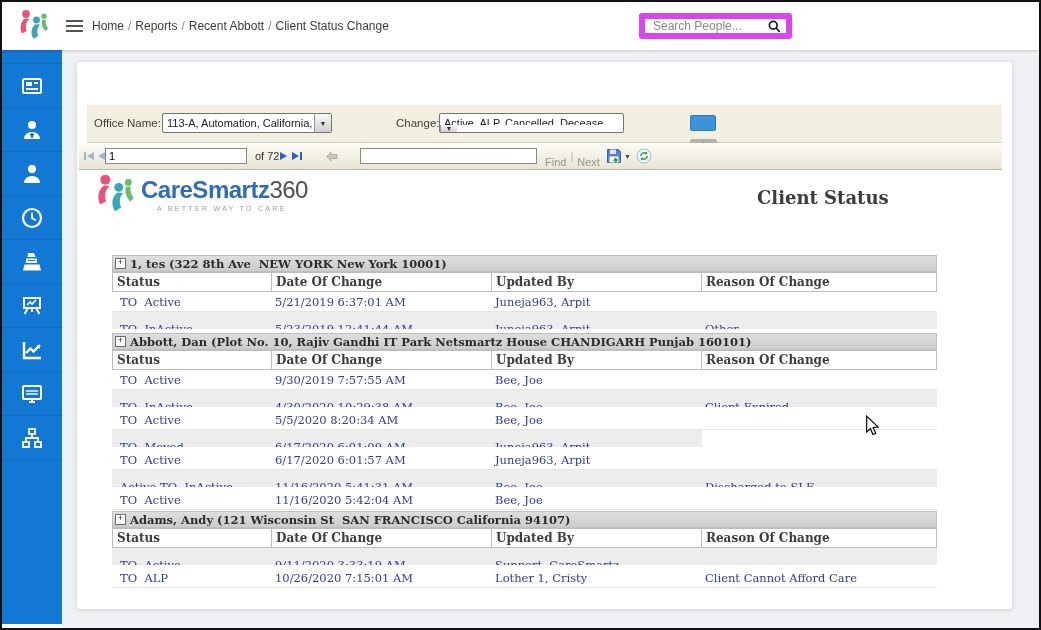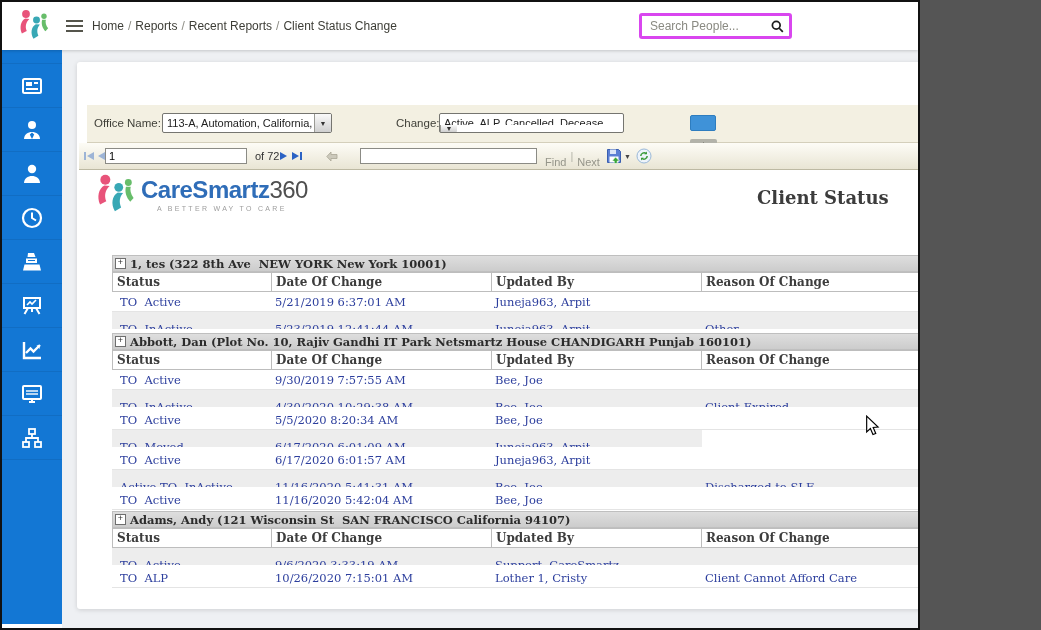--- a/index.html
+++ b/index.html
@@ -1,30 +1,30 @@
 <!DOCTYPE html>
 <html style="--sidebar-blue: #1377d4; --report-link-blue: #2c3e9d; --filter-beige: #f3f0e2; --brand-pink: #e8537a; --brand-teal: #38a8b5; --brand-green: #67bd6a;"><head>
 <meta charset="utf-8">
 <style>
   html,body{margin:0;padding:0;background:#555;}
-  .root{position:relative;width:920px;height:630px;background:#fff;border:2px solid #111;
+  .root{position:relative;width:1041px;height:630px;background:#fff;border:2px solid #111;
         box-sizing:border-box;overflow:hidden;font-family:"Liberation Sans",sans-serif;}
 
   
   .topbar{position:absolute;left:0;top:0;width:100%;height:48px;background:#fff;
           box-shadow:0 1px 3px rgba(0,0,0,.18);z-index:5;}
   .logo-box{position:absolute;left:0;top:0;width:60px;height:48px;background:#fff;
             display:flex;align-items:center;justify-content:center;}
   .hamburger{position:absolute;left:64px;top:18px;width:17px;height:12px;cursor:pointer;}
   .hamburger span{display:block;height:2px;background:#55554c;margin-bottom:3px;}
   .breadcrumb{position:absolute;left:90px;top:0;height:48px;display:flex;align-items:center;
               font-size:12px;color:#3d3d36;}
   .bc-sep{color:#8c8c84;margin:0 4px;}
   .bc-item{cursor:pointer;}
-  .search-wrap{position:absolute;left:637px;top:11px;width:153px;height:26px;border:3px solid #d946ef;
+  .search-wrap{position:absolute;left:637px;top:11px;width:153px;height:26px;border:6px solid #d946ef;
                border-radius:3px;background:#fff;display:flex;align-items:center;box-sizing:border-box;}
   .search-wrap input{border:0;outline:0;flex:1;font-size:12px;padding:0 0 0 8px;color:#444;
                      font-family:"Liberation Sans",sans-serif;background:transparent;min-width:0;}
   .search-wrap input::placeholder{color:#8a8a82;}
   .search-icon{width:24px;display:flex;align-items:center;justify-content:center;cursor:pointer;}
 
   
   .sidebar{position:absolute;left:0;top:48px;width:60px;height:574px;background:var(--sidebar-blue,#1377d4);
            padding-top:13px;box-sizing:border-box;}
   .nav-item{height:43px;display:flex;align-items:center;justify-content:center;cursor:pointer;
@@ -132,21 +132,21 @@
     <div class="hamburger">
         <span></span>
         <span></span>
         <span></span>
       </div>
     <div class="breadcrumb">
         <span class="bc-item">Home</span>
         <span class="bc-sep">/</span>
         <span class="bc-item">Reports</span>
         <span class="bc-sep">/</span>
-        <span class="bc-item">Recent Reports</span>
+        <span class="bc-item">Recent Abbott</span>
         <span class="bc-sep">/</span>
         <span class="bc-item">Client Status Change</span>
       </div>
     <div class="search-wrap">
       <input type="text" placeholder="Search People..." style="">
       <span class="search-icon">
         <svg width="15" height="15" viewBox="0 0 24 24">
             <circle cx="10" cy="10" r="6.2" stroke="#1c1c1c" stroke-width="2.8" fill="none"></circle>
             <line x1="14.8" y1="14.8" x2="20.5" y2="20.5" stroke="#1c1c1c" stroke-width="2.8"></line>
           </svg>
@@ -394,21 +394,21 @@
         <div class="group-label">Adams, Andy (121 Wisconsin St  SAN FRANCISCO California 94107)</div>
       </div>
       <div class="hrow">
         <div class="hcell c0">Status</div>
         <div class="hcell c1">Date Of Change</div>
         <div class="hcell c2">Updated By</div>
         <div class="hcell c3">Reason Of Change</div>
       </div>
       <div class="drow shaded">
         <div class="dcell c0">TO  Active</div>
-        <div class="dcell c1">9/6/2020 3:33:19 AM</div>
+        <div class="dcell c1">9/11/2020 3:33:19 AM</div>
         <div class="dcell c2">Support, CareSmartz</div>
         <div class="dcell c3"></div>
       </div>
       <div class="drow">
         <div class="dcell c0">TO  ALP</div>
         <div class="dcell c1">10/26/2020 7:15:01 AM</div>
         <div class="dcell c2">Lother 1, Cristy</div>
         <div class="dcell c3">Client Cannot Afford Care</div>
       </div>
     </div>

